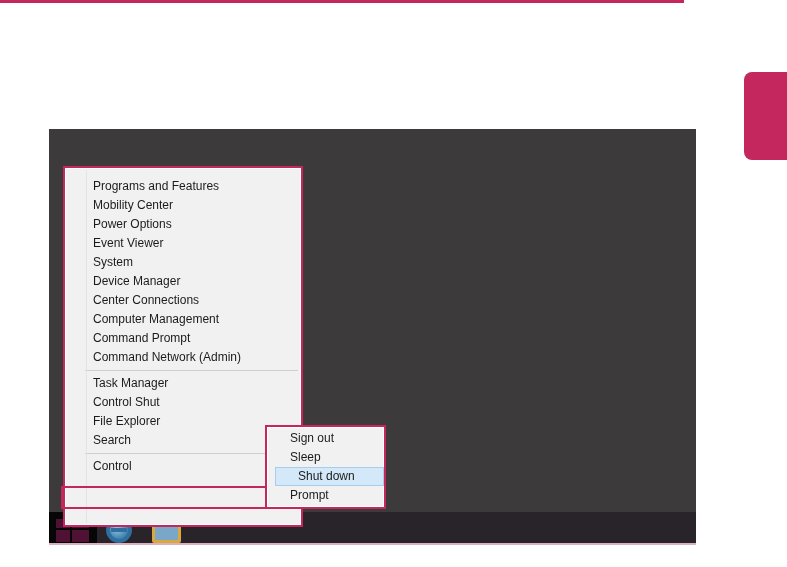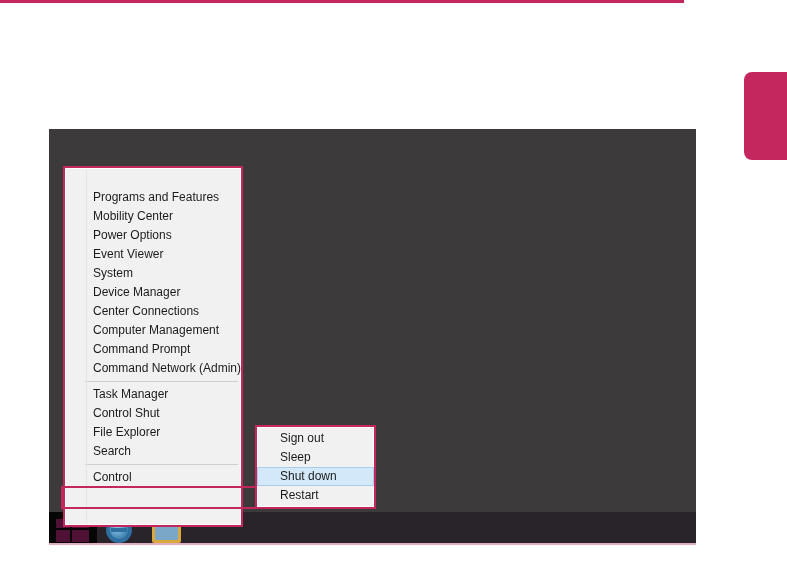--- a/index.html
+++ b/index.html
@@ -28,42 +28,42 @@
     display:grid;grid-template-columns:14px 17px;grid-template-rows:9px 12px;gap:2px;}
   .win-logo span{background:#4f1134;display:block;}
   .ie-icon{position:absolute;left:57px;top:5px;width:26px;height:26px;border-radius:50%;
     border:4px solid #2f6f9f;background:radial-gradient(circle at 40% 40%,#9cc8e2 0%,#4a8cb8 60%,#2f6f9f 100%);}
   .ie-icon::after{content:"";position:absolute;left:1px;top:7px;width:16px;height:4px;background:#2f6f9f;}
   .folder-icon{position:absolute;left:103px;top:9px;width:29px;height:22px;background:#d9a93f;border-radius:2px;}
   .folder-icon::before{content:"";position:absolute;left:0;top:-3px;width:12px;height:4px;background:#d9a93f;border-radius:2px 2px 0 0;}
   .folder-icon::after{content:"";position:absolute;left:3px;top:3px;right:3px;bottom:3px;background:#7aa7c7;border-radius:1px;}
 
   .winx-menu{
-    position:absolute;left:63px;top:166px;width:180px;height:361px;z-index:2;
+    position:absolute;left:63px;top:166px;width:240px;height:361px;z-index:2;
     background:var(--menu-bg);border:2px solid var(--accent);
     box-shadow:inset 0 0 0 1px #ffffff;
-    padding:20px 0 0 0;font-size:12px;color:var(--menu-text);
+    padding:9px 0 0 0;font-size:12px;color:var(--menu-text);
   }
   .winx-menu .gutter{position:absolute;left:21px;top:2px;bottom:2px;width:1px;background:#e4e4e4;}
   .menu-item{position:relative;height:19px;line-height:19px;padding-left:28px;white-space:nowrap;}
   .menu-item.hl{background:linear-gradient(#e3f1fb,#d0e7f8);}
   .menu-sep{height:1px;background:#cfcfcf;margin:3px 3px 3px 20px;}
   .submenu-arrow{position:absolute;right:13px;top:0;font-size:8px;line-height:19px;color:#111;}
 
   .shutdown-box{position:absolute;left:61px;top:486px;width:209px;height:23px;
     border:2px solid var(--accent);z-index:4;pointer-events:none;}
 
   .submenu{
-    position:absolute;left:255px;top:425px;width:121px;height:84px;z-index:5;
+    position:absolute;left:265px;top:425px;width:121px;height:84px;z-index:5;
     background:var(--menu-bg);border:2px solid var(--accent);
     box-shadow:inset 0 0 0 1px #ffffff;
     padding:2px 0;font-size:12px;color:var(--menu-text);
   }
   .submenu .menu-item{padding-left:23px;}
-  .submenu .menu-item.hl{background:var(--hl-blue);box-shadow:inset 0 0 0 1px #a9cdec;}
+  .submenu .menu-item.hl{background:var(--hl-blue);box-shadow:inset 0 0 0 1px #a9cdec;margin-left:8px;}
 </style>
 </head>
 <body>
 
 <div class="top-line"></div>
 <div class="side-tab"></div>
 
 <div class="screenshot">
   <div class="taskbar">
     <div class="start-btn">
@@ -103,15 +103,15 @@
     </div>
 </div>
 
 <div class="shutdown-box"></div>
 
 <div class="submenu">
   <div>
       <div class="menu-item"><span>Sign out</span></div>
       <div class="menu-item"><span>Sleep</span></div>
       <div class="menu-item hl"><span>Shut down</span></div>
-      <div class="menu-item"><span>Restart</span></div>
+      <div class="menu-item"><span>Prompt</span></div>
     </div>
 </div>
 
 </body></html>

